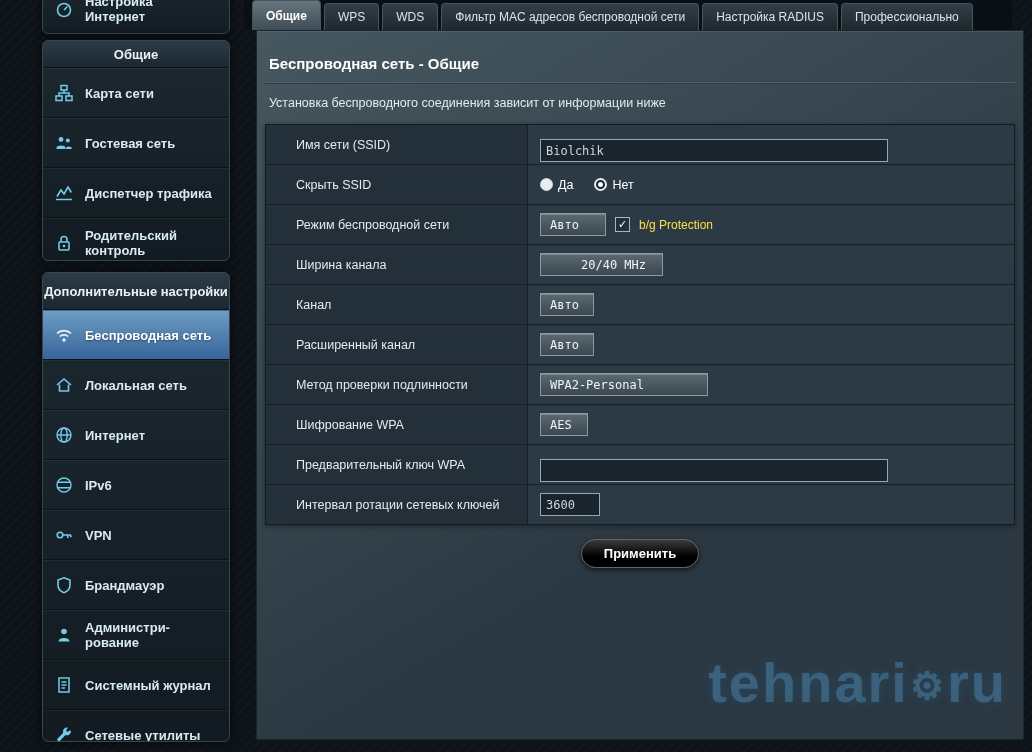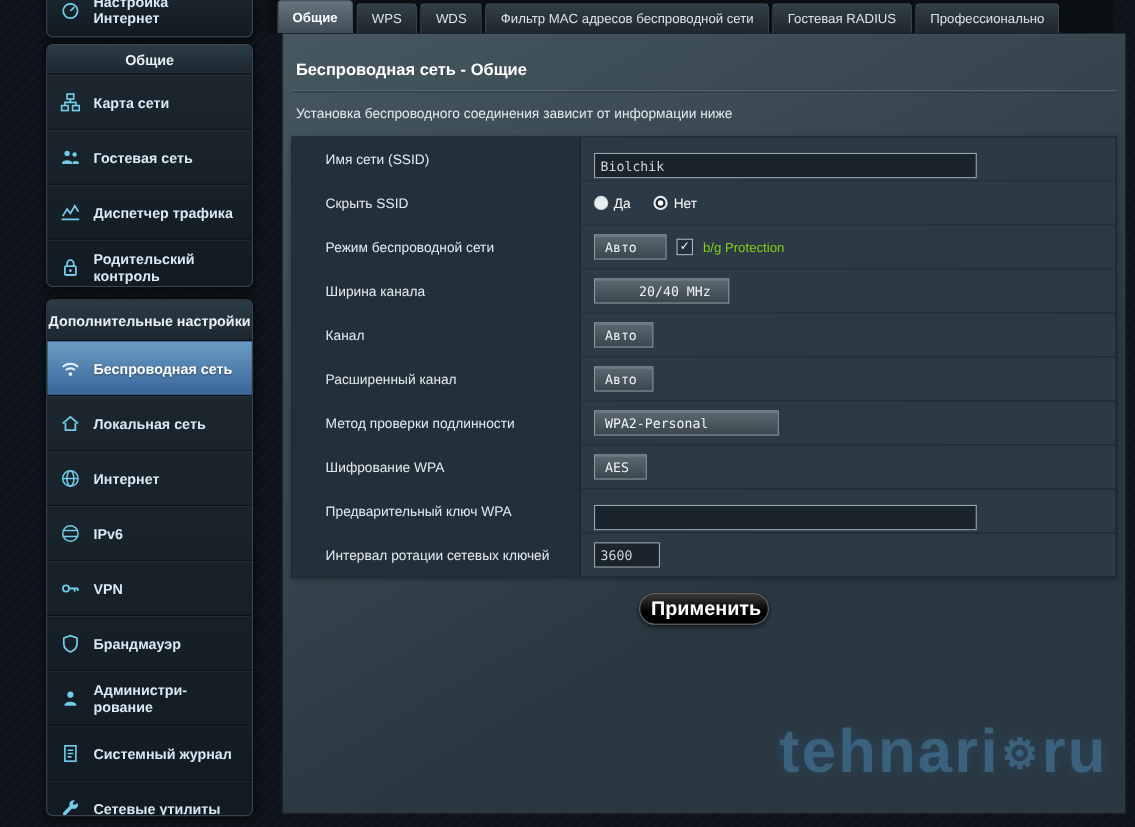--- a/index.html
+++ b/index.html
@@ -64,26 +64,26 @@
   .radio{display:inline-flex;align-items:center;gap:5px;margin-right:12px;color:#fff;
     font-size:12.5px;cursor:pointer;}
   .rdot{width:11px;height:11px;border-radius:50%;background:#e8eef0;border:1px solid #cfd8dc;
     position:relative;flex:0 0 11px;}
   .rdot.on{background:#1b242b;border:2px solid #e4ebee;width:9px;height:9px;flex-basis:9px;}
   .rdot.on::after{content:"";position:absolute;left:2px;top:2px;width:5px;height:5px;
     border-radius:50%;background:#ffffff;}
 
   .cb{width:13px;height:13px;background:#223039;border:1px solid #aab6bc;color:#ffffff;
     font-size:11px;line-height:13px;text-align:center;cursor:pointer;flex:0 0 13px;}
-  .bg-label{color:#84cc16;font-size:12px;}
+  .bg-label{color:#fde047;font-size:12px;}
 
   .apply-row{display:flex;justify-content:center;margin-top:14px;}
   .apply{width:118px;height:29px;border-radius:15px;border:1px solid #666;
-    background:linear-gradient(#3b3b3b,#000 60%);color:#fff;font-size:18px;font-weight:bold;
-    font-family:"Liberation Sans",sans-serif;cursor:pointer;box-shadow:0 2px 5px rgba(0,0,0,.6);text-align:right;}
+    background:linear-gradient(#3b3b3b,#000 60%);color:#fff;font-size:13px;font-weight:bold;
+    font-family:"Liberation Sans",sans-serif;cursor:pointer;box-shadow:0 2px 5px rgba(0,0,0,.6);}
 
   .wm{position:absolute;right:16px;bottom:24px;display:flex;align-items:center;
     font-size:56px;font-weight:bold;letter-spacing:2px;
     color:rgba(88,154,201,0.38);text-shadow:0 0 12px rgba(40,90,130,0.45);user-select:none;}
   .wm .gear{font-size:38px;margin:6px 1px 0;}
 
   svg{display:block;}
 </style>
 </head>
 <body>
@@ -274,21 +274,21 @@
     </div>
   </div>
 
   <div class="main">
 
     <div class="tabbar">
       <div class="tab active">Общие</div>
       <div class="tab">WPS</div>
       <div class="tab">WDS</div>
       <div class="tab">Фильтр MAC адресов беспроводной сети</div>
-      <div class="tab">Гостевая RADIUS</div>
+      <div class="tab">Настройка RADIUS</div>
       <div class="tab">Профессионально</div>
     </div>
 
     <div class="panel">
       <div class="ptitle">Беспроводная сеть - Общие</div>
       <div class="pdivider"></div>
       <div class="psub">Установка беспроводного соединения зависит от информации ниже</div>
 
       <div class="ftable">
 

